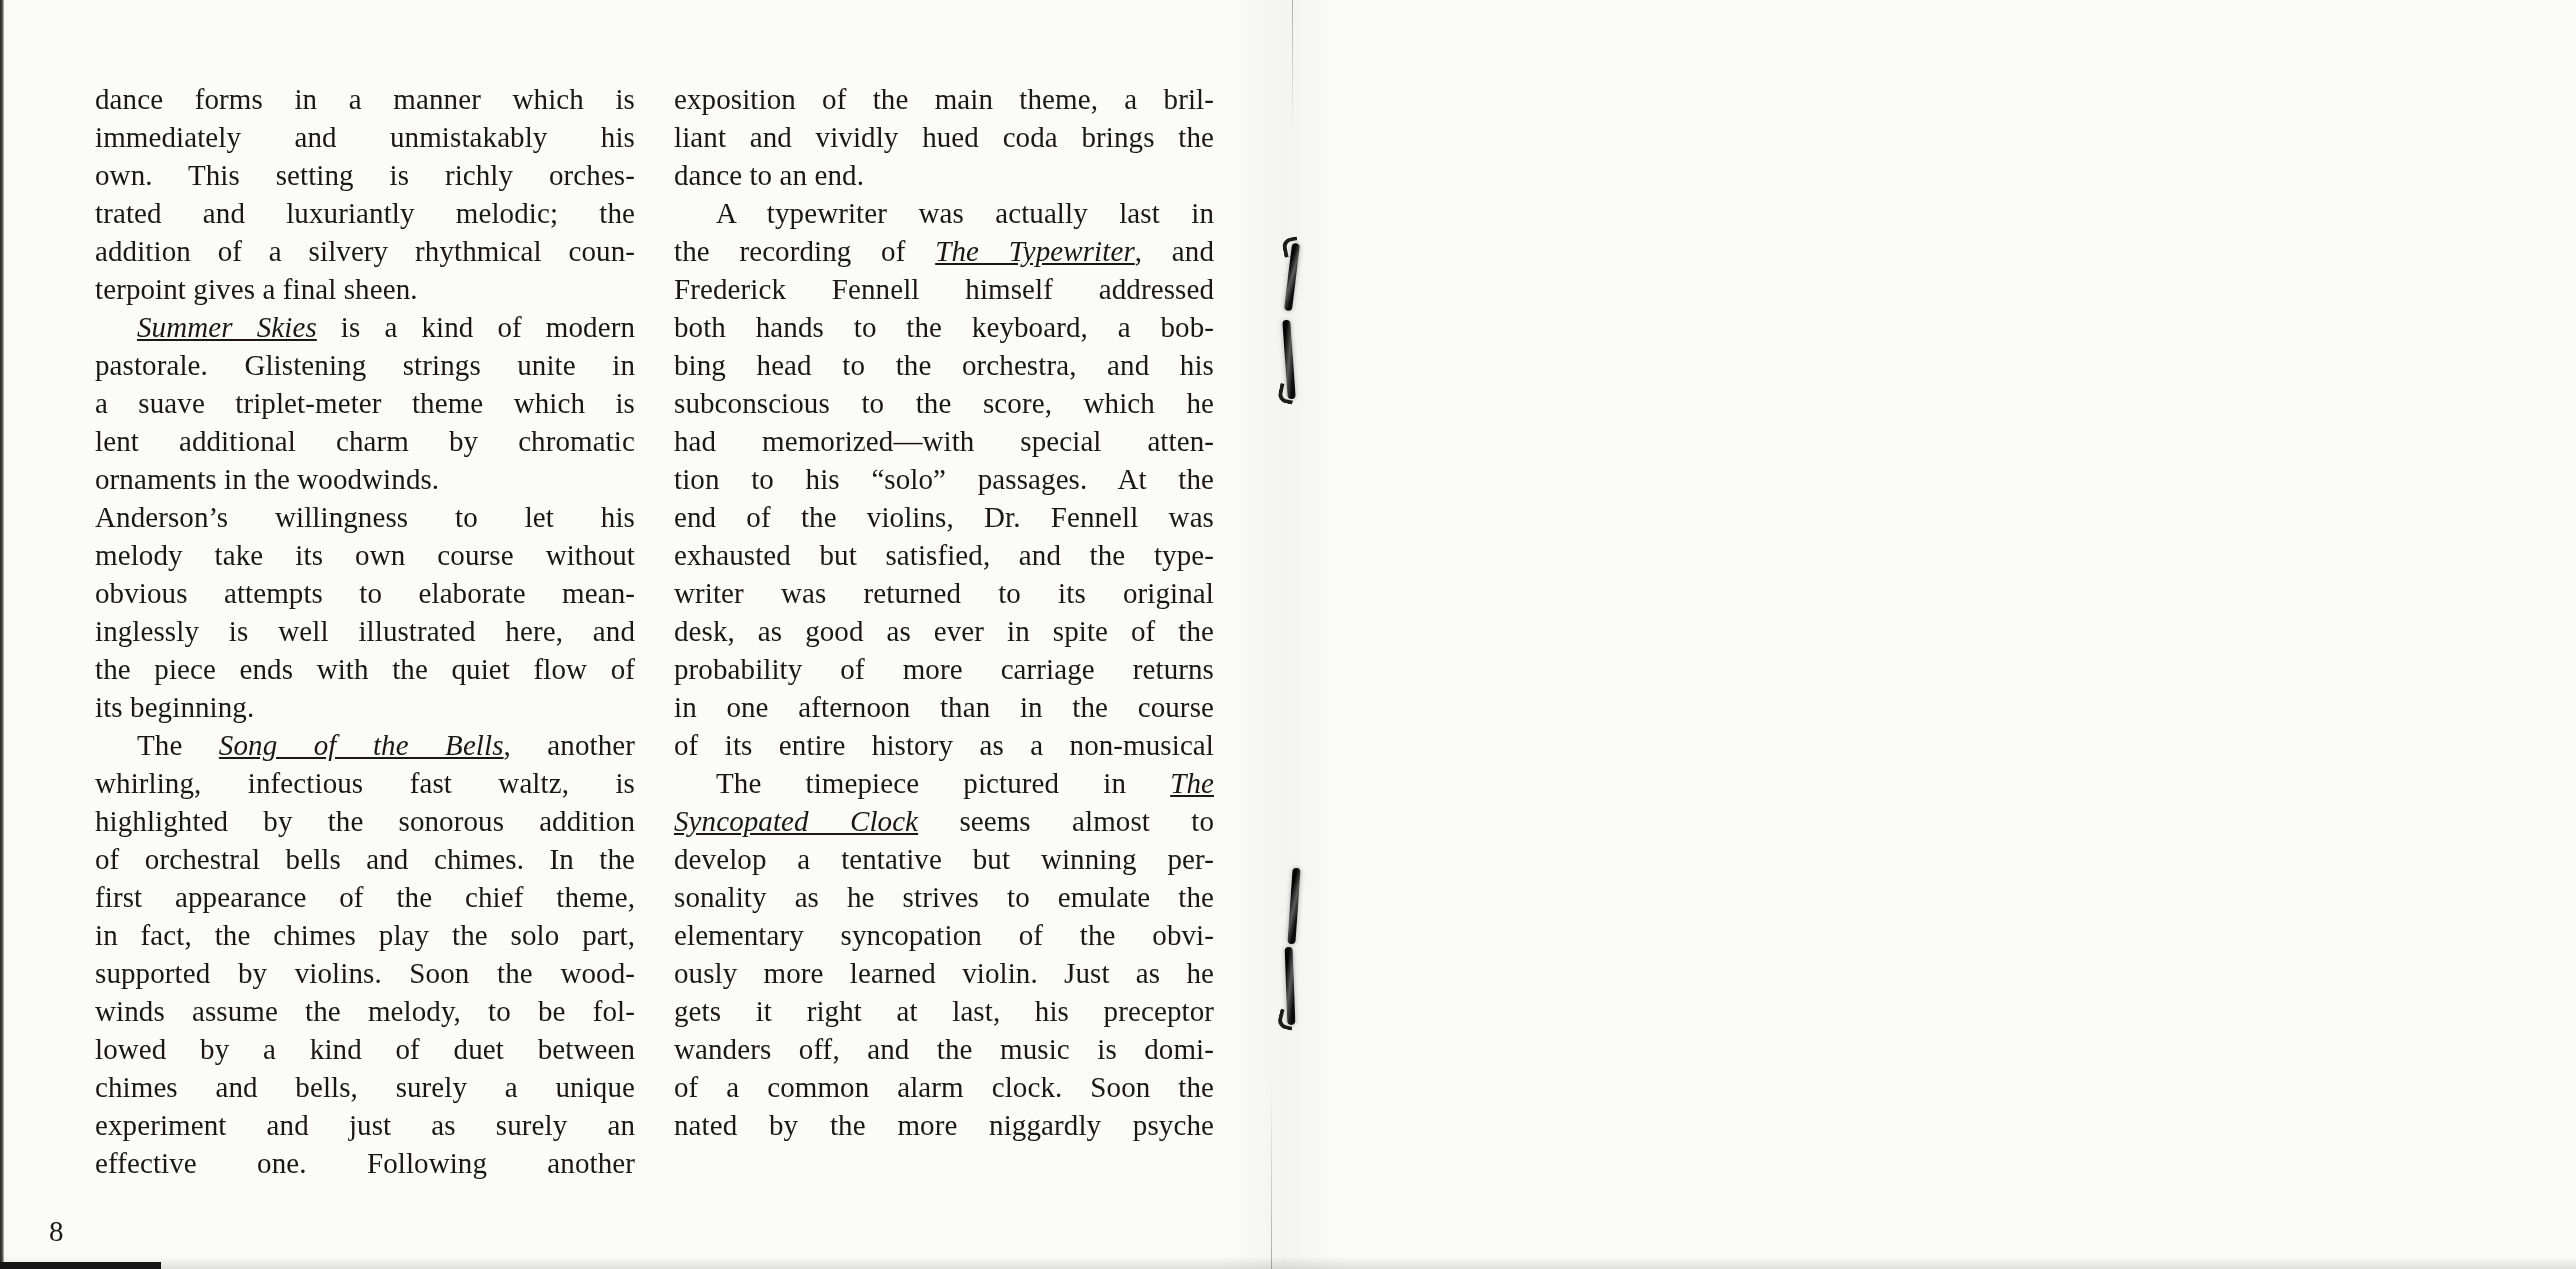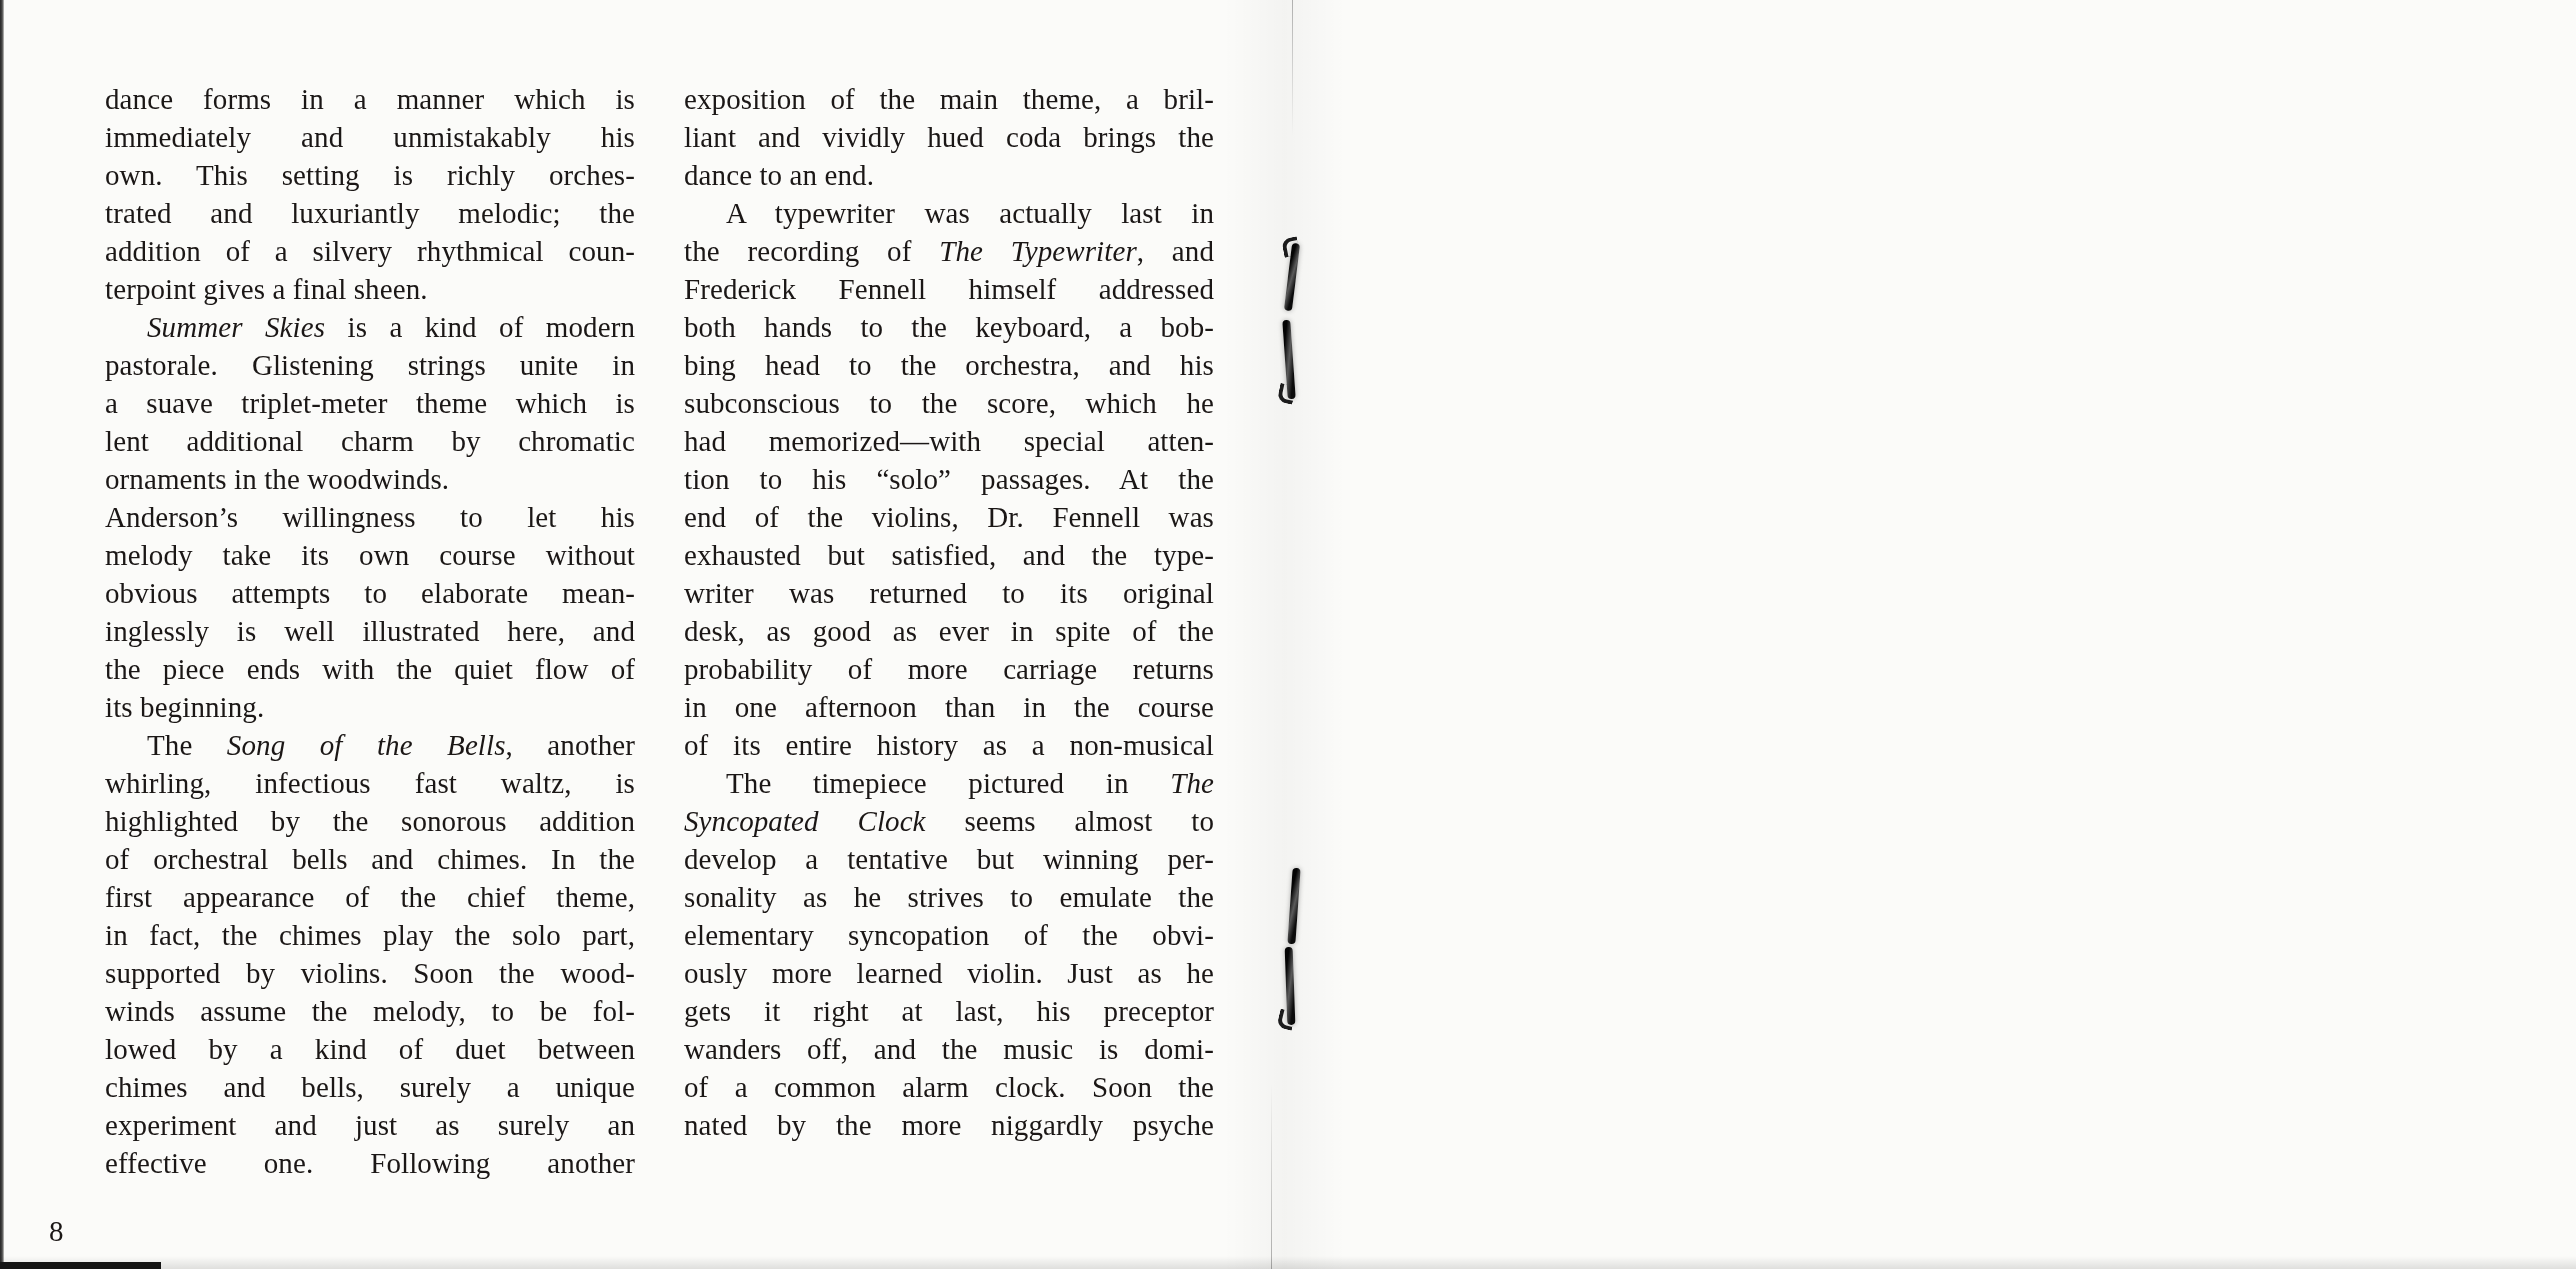--- a/index.html
+++ b/index.html
@@ -21,24 +21,24 @@
   .column {
     position: absolute;
     top: 80px;
     font-size: 29px;
     line-height: 38px;
     letter-spacing: 0.1px;
   }
   #col-0 { left: 95px;  width: 540px; }
   #col-1 { left: 674px; width: 540px; }
 
-  .line { text-align: justify; text-align-last: justify; margin-left: 10px; }
+  .line { text-align: justify; text-align-last: justify; }
   .line.endline { text-align-last: left; }
   .line.indent { text-indent: 42px; }
-  .line i { font-style: italic; }
+  .line i { font-style: italic; text-decoration: underline; }
 
   
   .pagenum {
     position: absolute;
     font-size: 29px;
     line-height: 1;
     color: #1b1716;
   }
   #pagenum-left  { left: 49px;   top: 1217px; }
 

